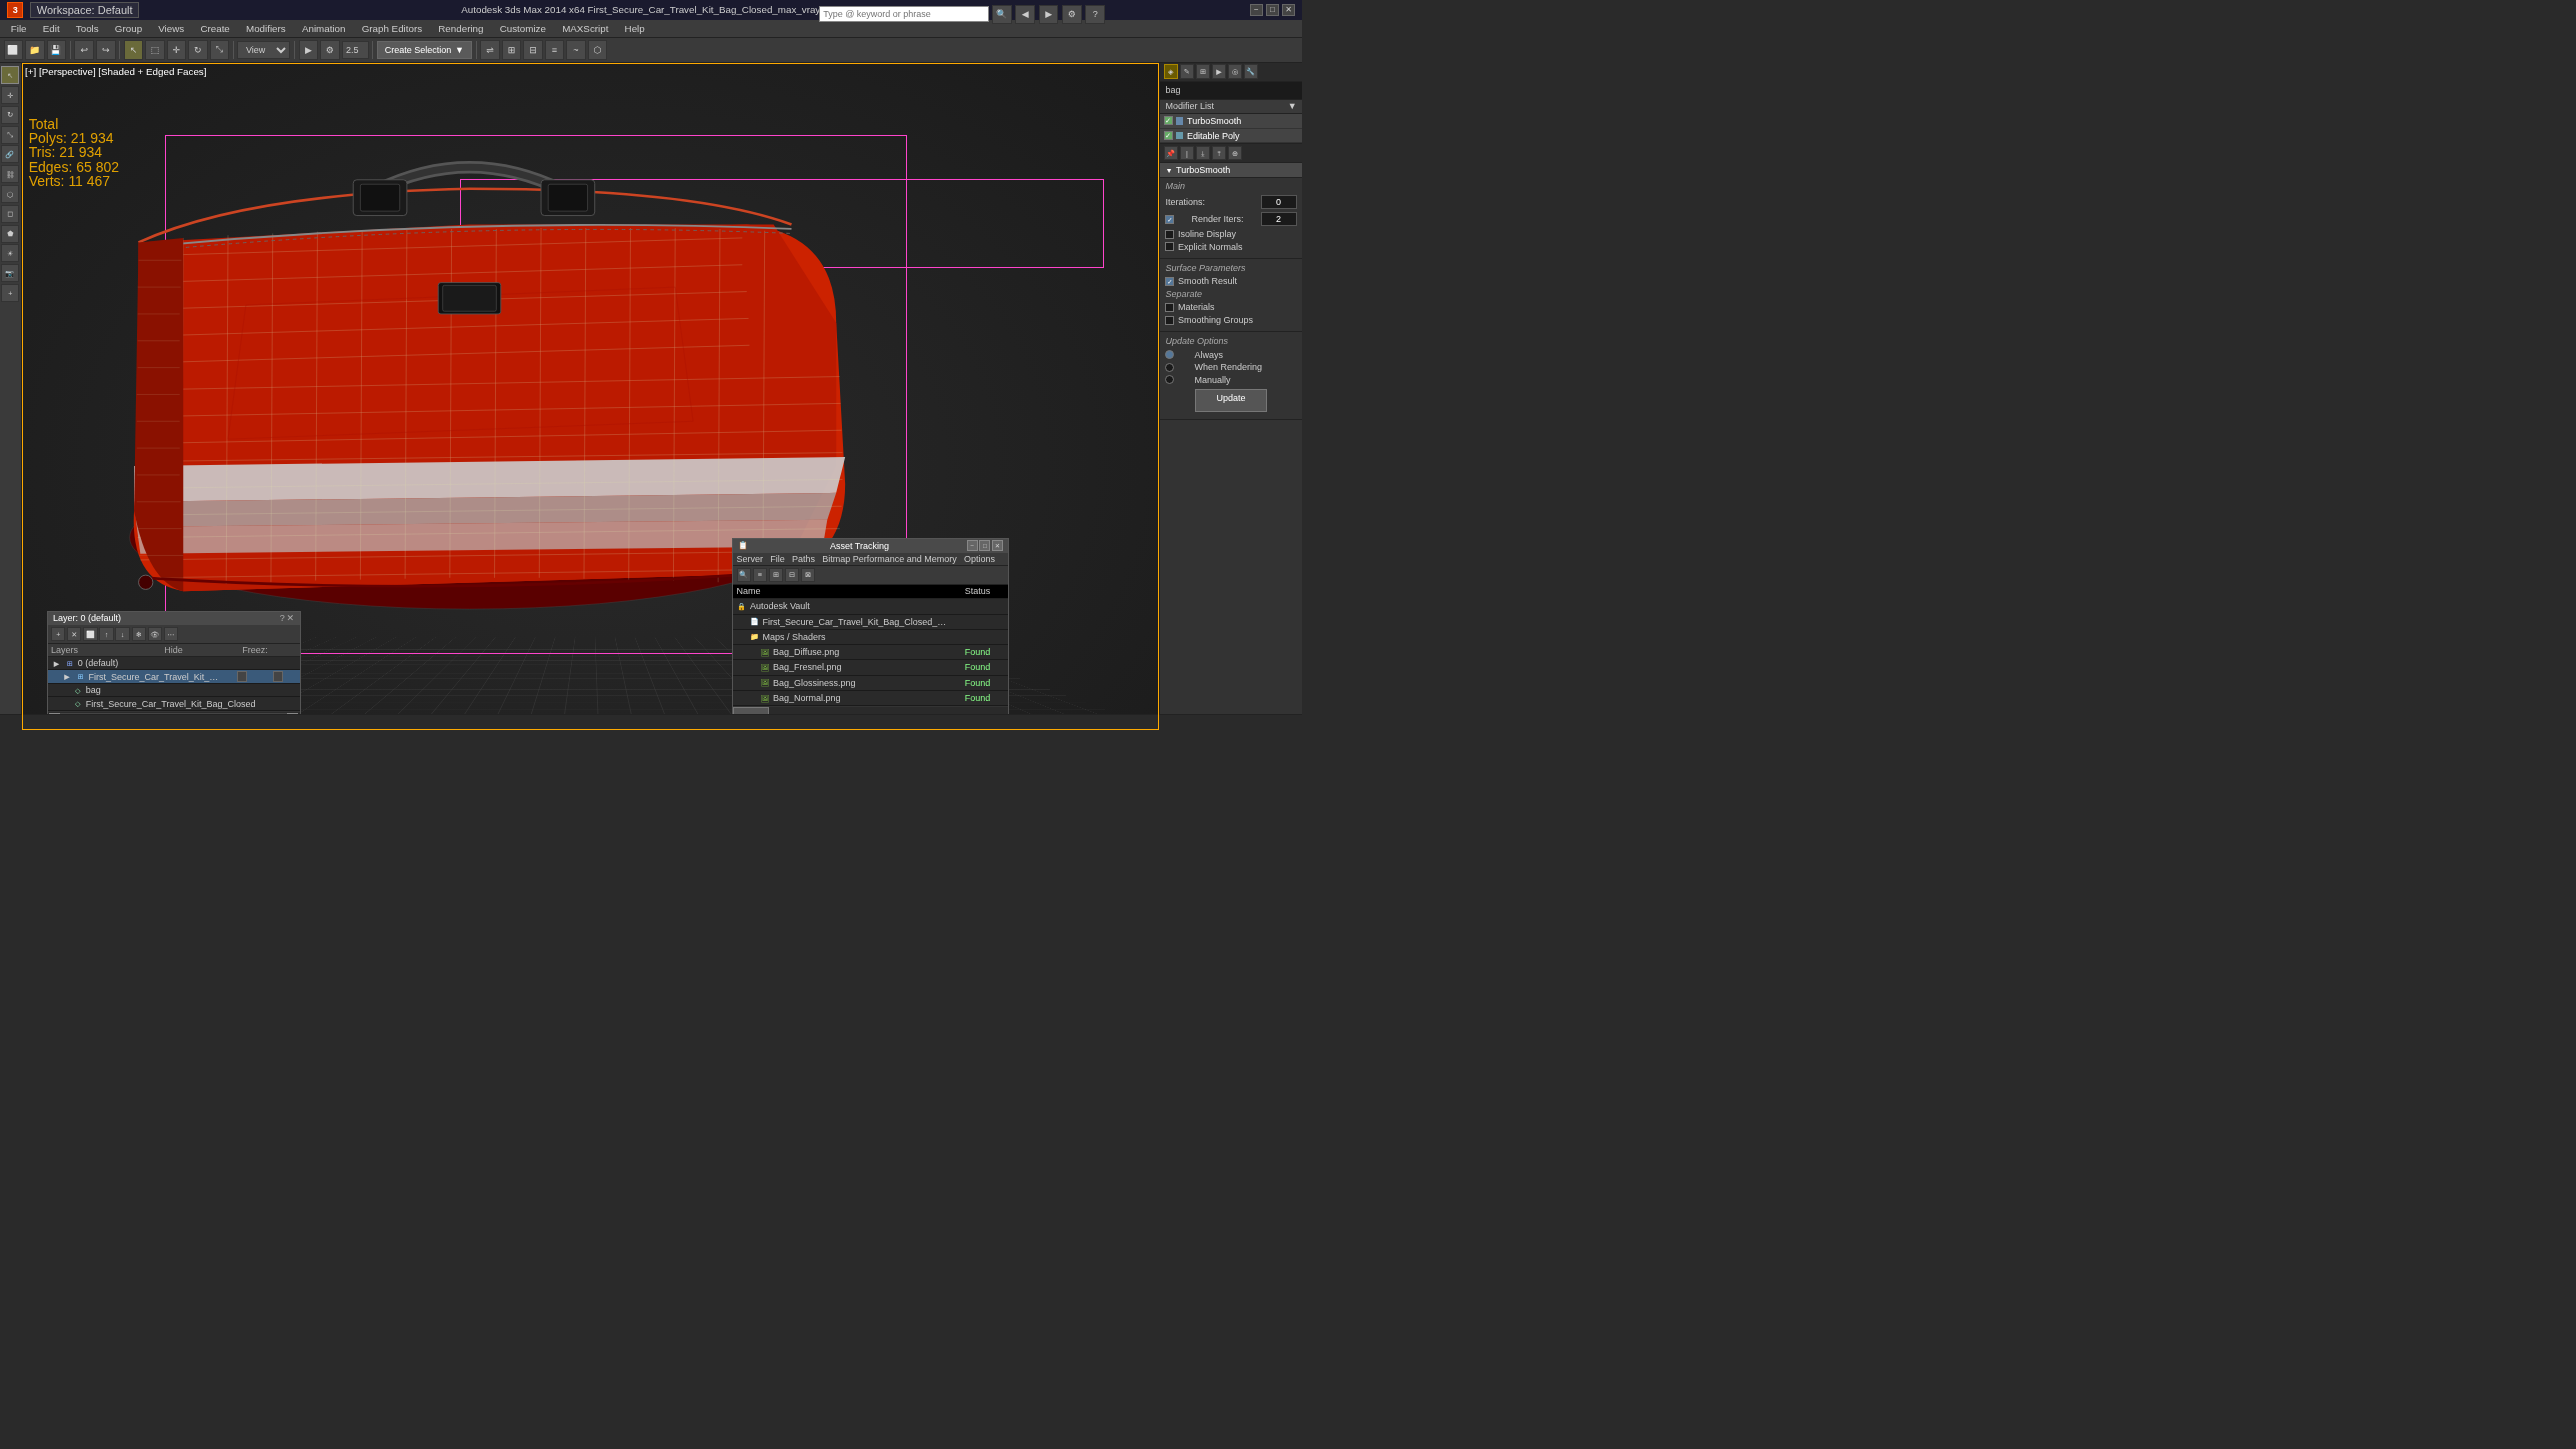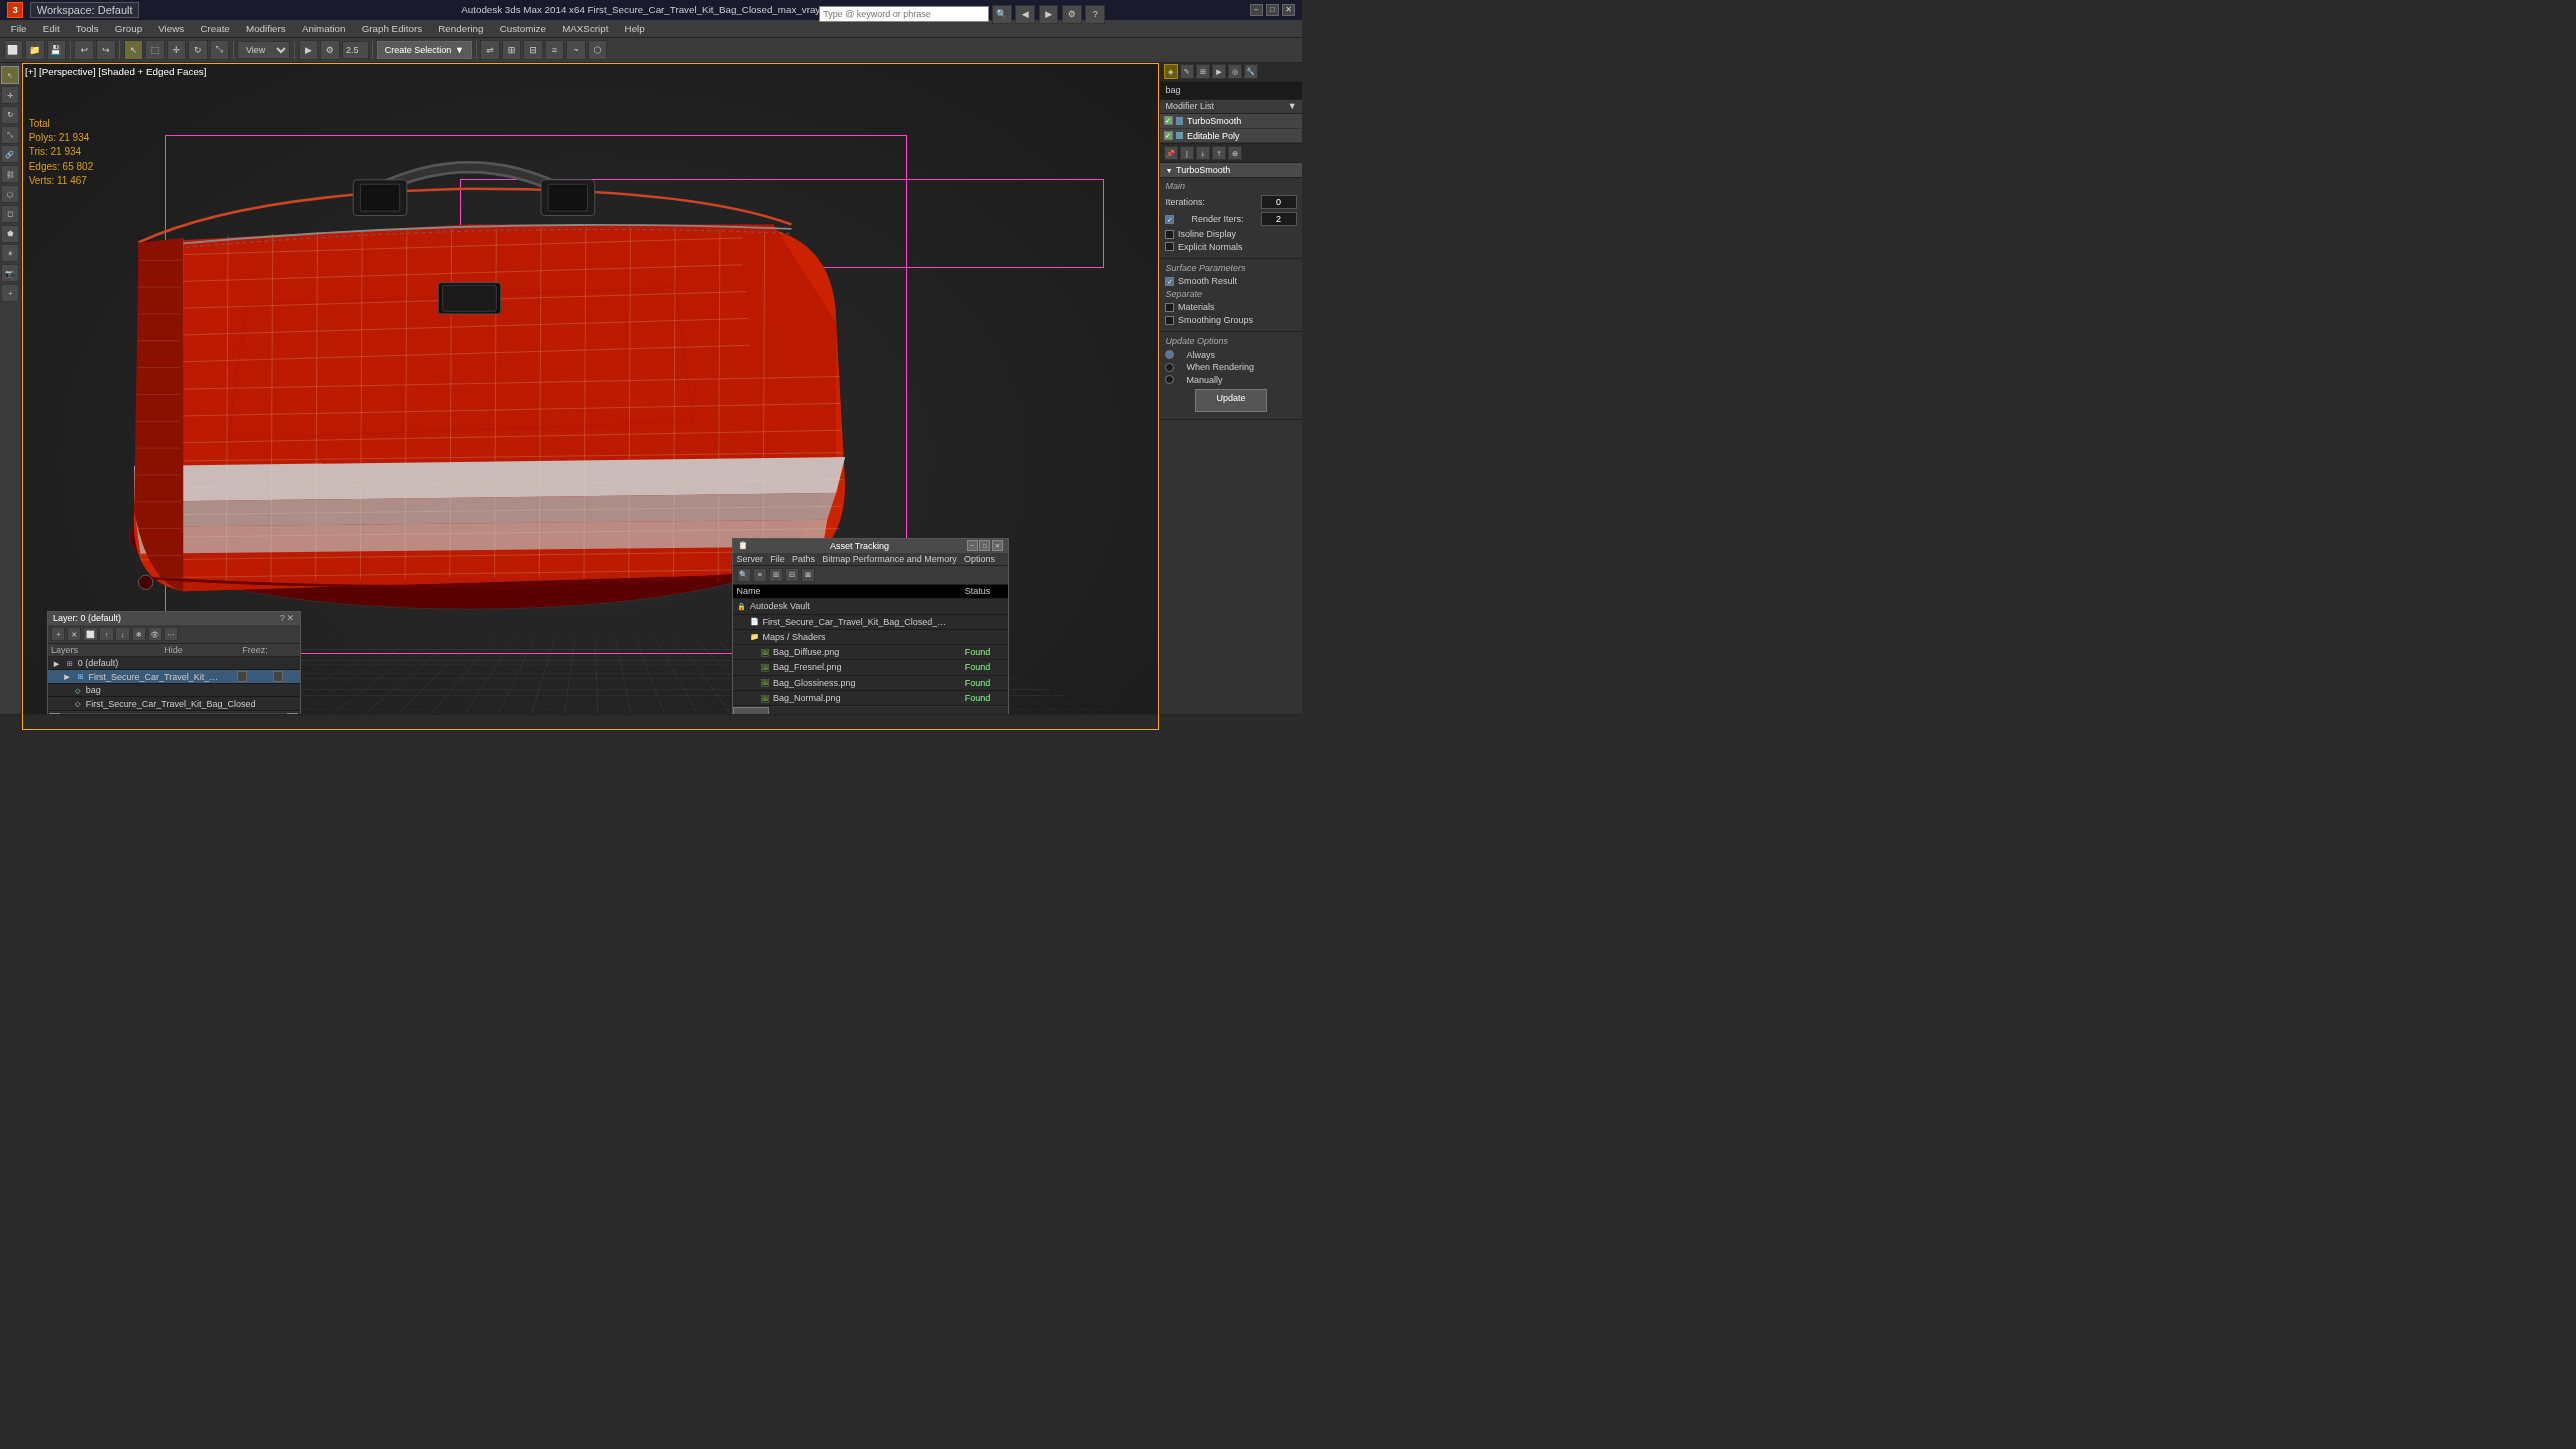--- a/index.html
+++ b/index.html
@@ -215,21 +215,21 @@
       transform: perspective(358px) rotateX(60deg);
       transform-origin: bottom center;
     }
 
     
     #stats {
       position: absolute;
       top: 54px;
       left: 7.2px;
       color: #e0a000;
-      font-size: 10px;
+      font-size: 14px;
       line-height: 14.3px;
       z-index: 10;
     }
 
     
     .selection-box {
       position: absolute;
       border: 0.9px solid #ff44cc;
       pointer-events: none;
     }
@@ -358,21 +358,21 @@
       align-items: center;
       justify-content: center;
       font-size: 7.2px;
       cursor: pointer;
     }
     .ts-checkbox.checked { background: #557799; }
     .ts-checkbox.checked::after { content: '✓'; color: white; font-size: 6.3px; }
     .ts-radio-row {
       display: flex;
       align-items: center;
-      gap: 12px;
+      gap: 20px;
       margin-bottom: 2.7px;
       font-size: 9px;
     }
     .ts-radio {
       width: 9px;
       height: 9px;
       border-radius: 50%;
       background: #1a1a1a;
       border: 0.9px solid #777;
       cursor: pointer;

